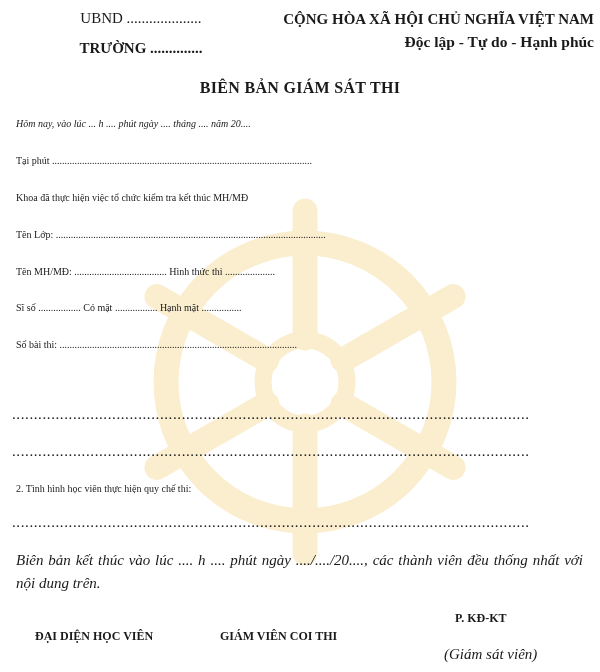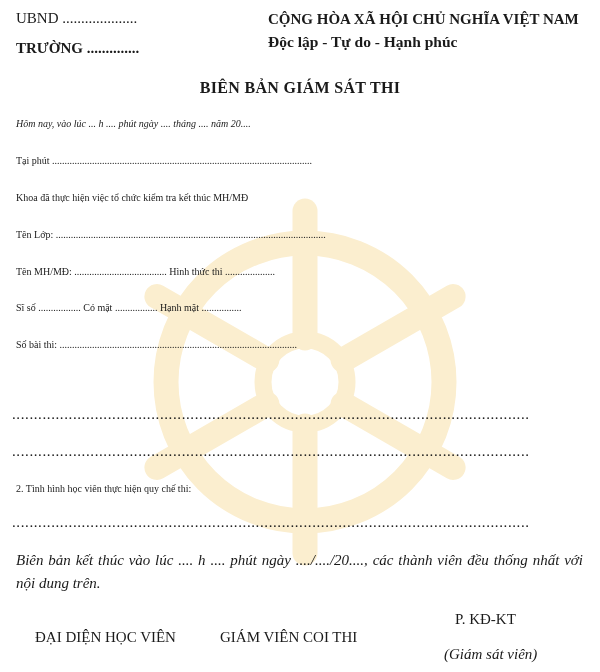--- a/index.html
+++ b/index.html
@@ -10,36 +10,36 @@
     font-family:"Liberation Serif","DejaVu Serif",serif;
     color:#1a1a1a;
     overflow:hidden;
   }
   .wm{
     position:absolute;left:105px;top:182px;width:400px;height:400px;
     z-index:0;pointer-events:none;
   }
   .layer{position:absolute;inset:0;z-index:1;}
   .abs{position:absolute;white-space:nowrap;}
-  .hdr-left{left:16px;top:10px;width:250px;font-size:15px;}
+  .hdr-left{left:16px;top:10px;width:250px;text-align:center;font-size:15px;}
   .hdr-left .l1{margin-bottom:13px;}
   .hdr-left .l2{font-weight:bold;}
-  .hdr-right{left:268px;top:11px;width:326px;text-align:left;font-weight:bold;}
+  .hdr-right{left:268px;top:11px;width:326px;text-align:right;font-weight:bold;}
   .hdr-right .l1{font-size:15px;margin-bottom:5px;}
   .hdr-right .l2{font-size:15.5px;}
   .doc-title{left:0;top:79px;width:600px;text-align:center;font-weight:bold;font-size:16px;letter-spacing:.3px;}
   .bline{left:16px;font-size:10px;}
   .italic{font-style:italic;}
   .dotline{left:12px;width:518px;overflow:hidden;font-size:15px;letter-spacing:.6px;}
   .closing{
     position:absolute;left:16px;top:549px;width:567px;
     font-size:15px;font-style:italic;line-height:23px;
     text-align:justify;white-space:normal;
   }
-  .sig{font-weight:normal;font-size:15px;}
+  .sig{font-weight:bold;font-size:12px;}
 </style>
 </head>
 <body>
 
 <div class="page">
 
   <svg class="wm" viewBox="-200 -200 400 400" aria-hidden="true">
     <g fill="none" stroke-width="25">
       <circle r="139" stroke="#FBEECF"></circle>
       <circle r="42" stroke-width="17" stroke="#FBEECF"></circle>

